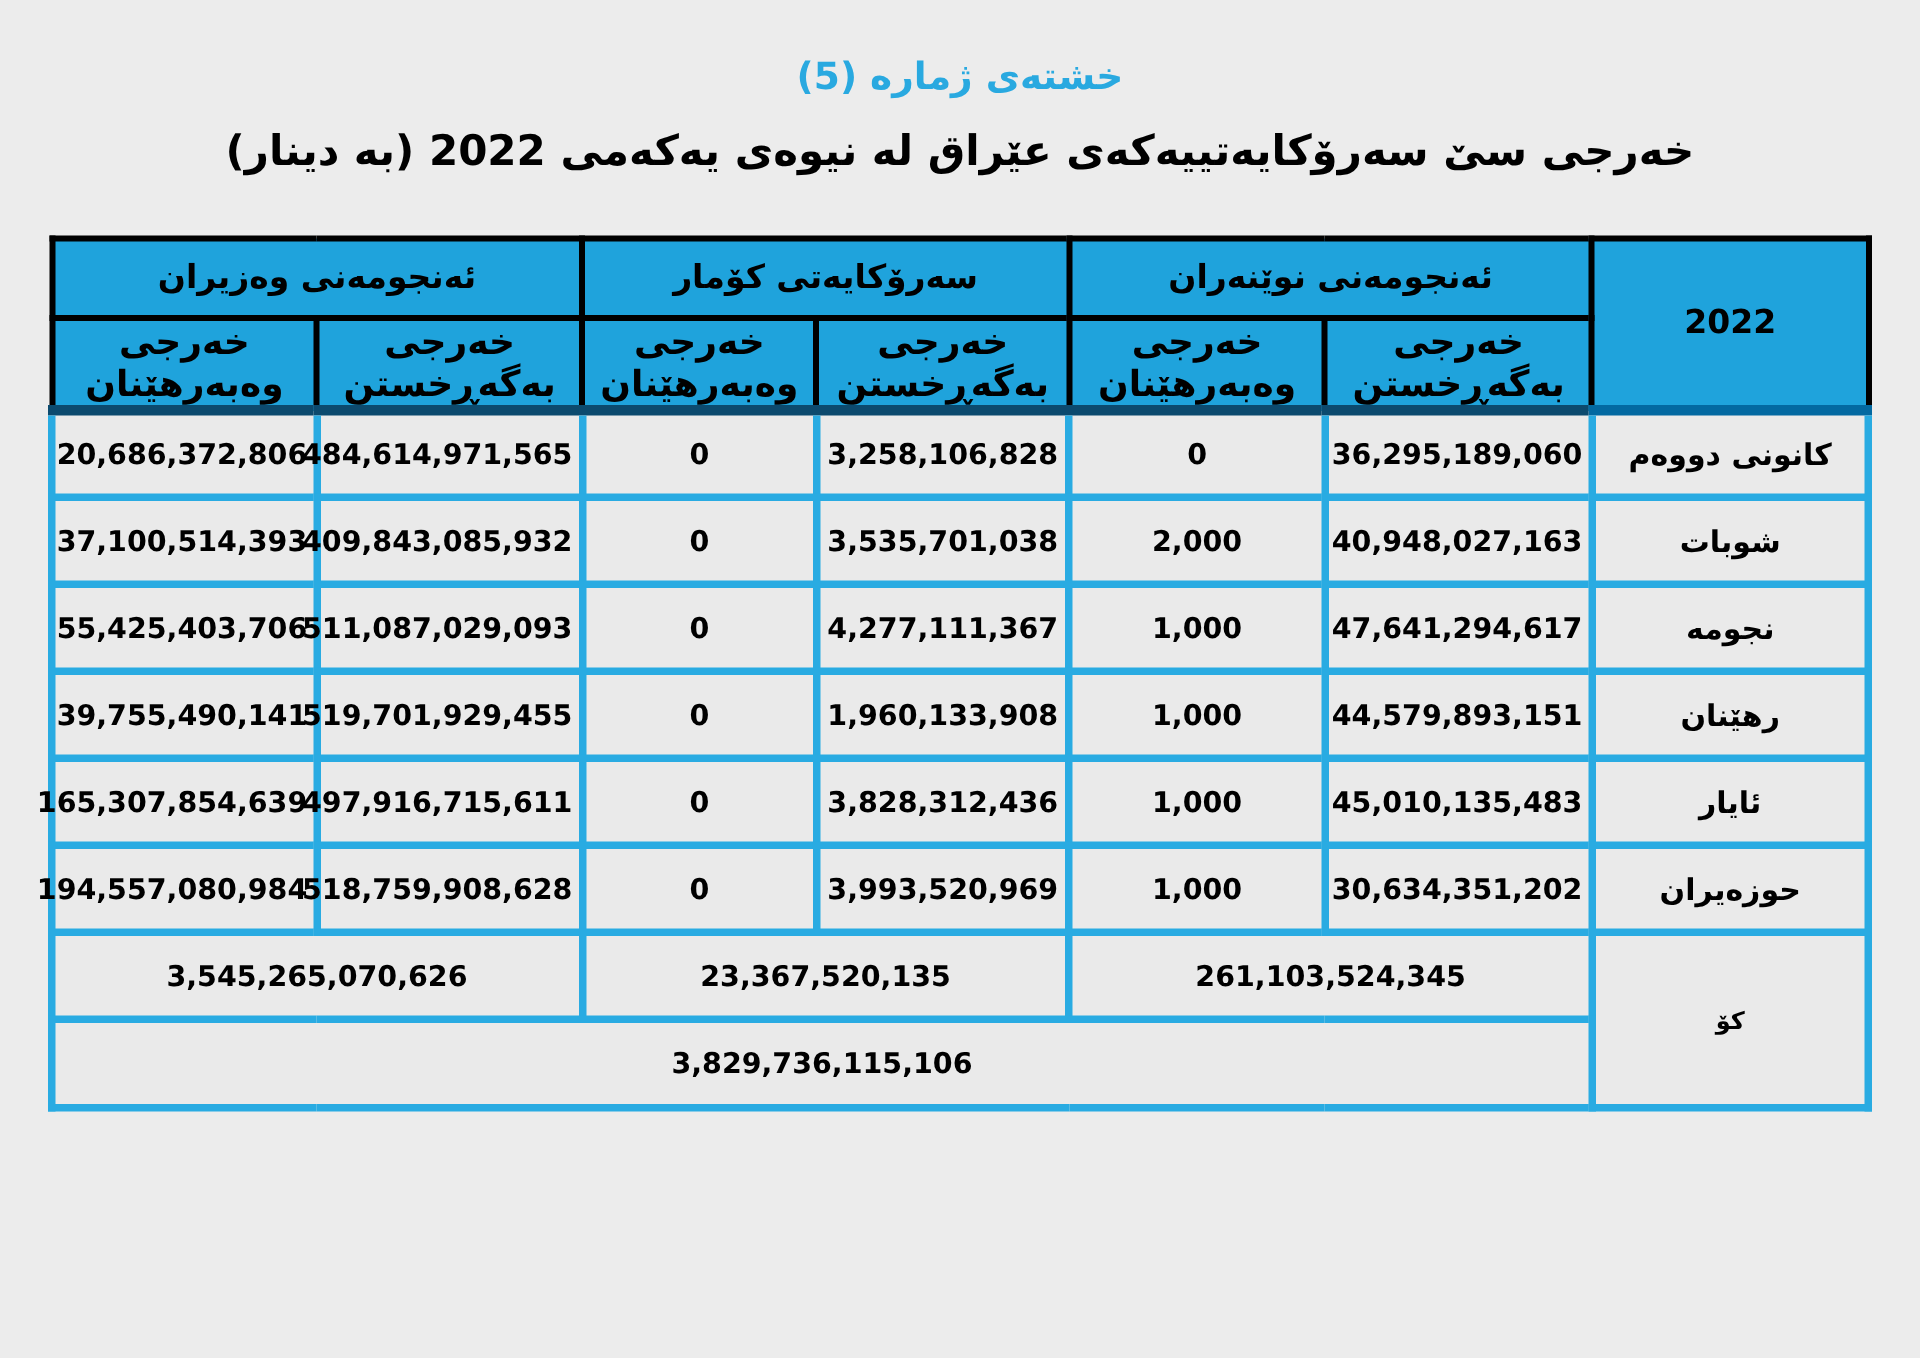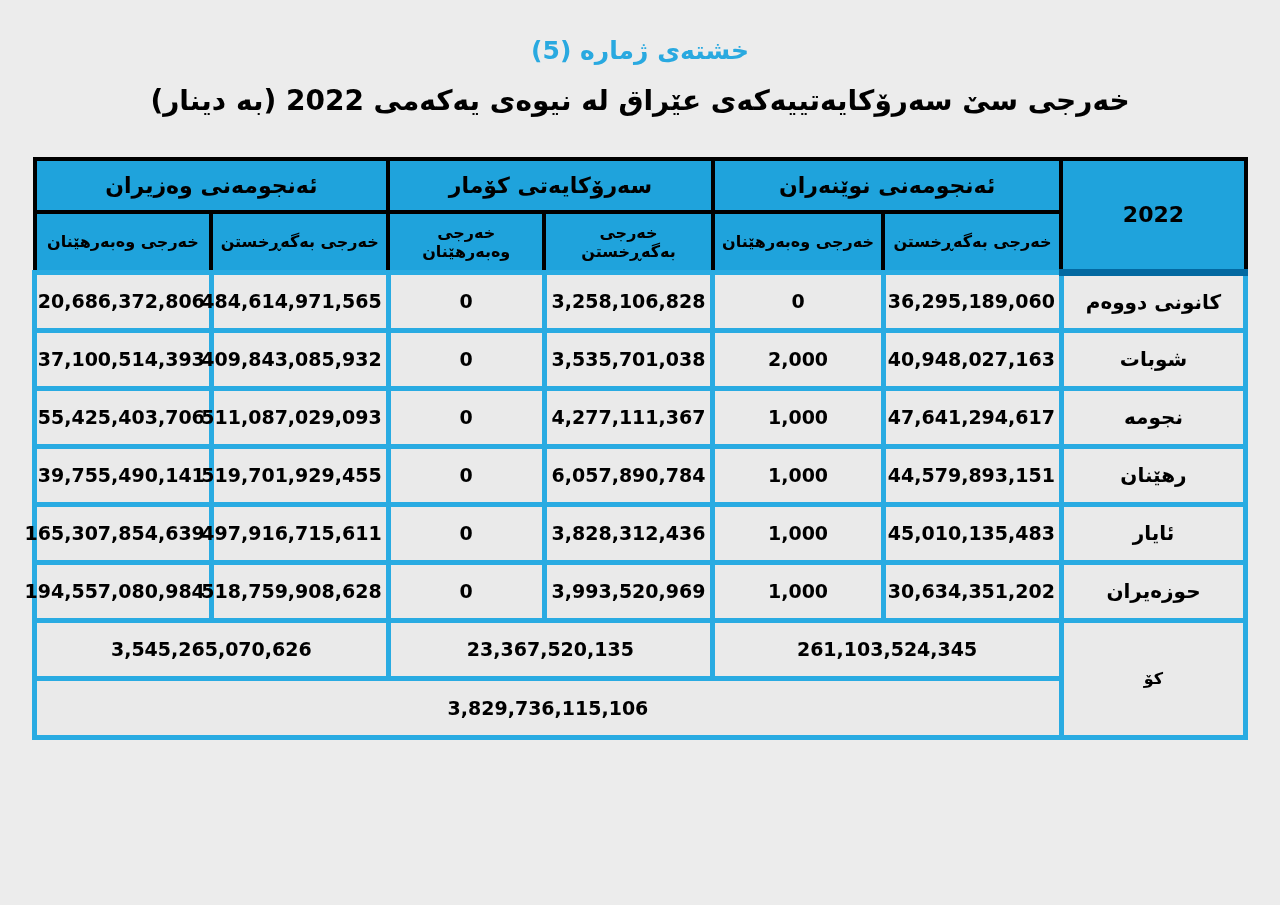--- a/index.html
+++ b/index.html
@@ -42,21 +42,21 @@
   }
   thead th{
     background:var(--header-blue);
     border:4px solid #000;
     font-weight:bold;
     text-align:center;
     vertical-align:middle;
     padding:0 4px;
   }
   tr.group-row th{height:53px;font-size:22px;}
-  tr.sub-row th{height:60px;font-size:16px;border-bottom:2px solid #0c4a6e;}
+  tr.sub-row th{height:60px;font-size:24px;border-bottom:7px solid #0c4a6e;}
   th.year-cell{font-size:23px;border-bottom:7px solid #0369a1;}
   tbody td{
     background:var(--cell-bg);
     border:5px solid var(--border-blue);
     font-weight:bold;
     font-size:19px;
     text-align:center;
     vertical-align:middle;
     height:58px;
     padding:0 4px;
@@ -123,21 +123,21 @@
           <td>1,000</td>
           <td>4,277,111,367</td>
           <td>0</td>
           <td>511,087,029,093</td>
           <td>55,425,403,706</td>
         </tr>
         <tr>
           <td class="month-cell">رهێنان</td>
           <td>44,579,893,151</td>
           <td>1,000</td>
-          <td>6,057,890,784</td>
+          <td>1,960,133,908</td>
           <td>0</td>
           <td>519,701,929,455</td>
           <td>39,755,490,141</td>
         </tr>
         <tr>
           <td class="month-cell">ئایار</td>
           <td>45,010,135,483</td>
           <td>1,000</td>
           <td>3,828,312,436</td>
           <td>0</td>

